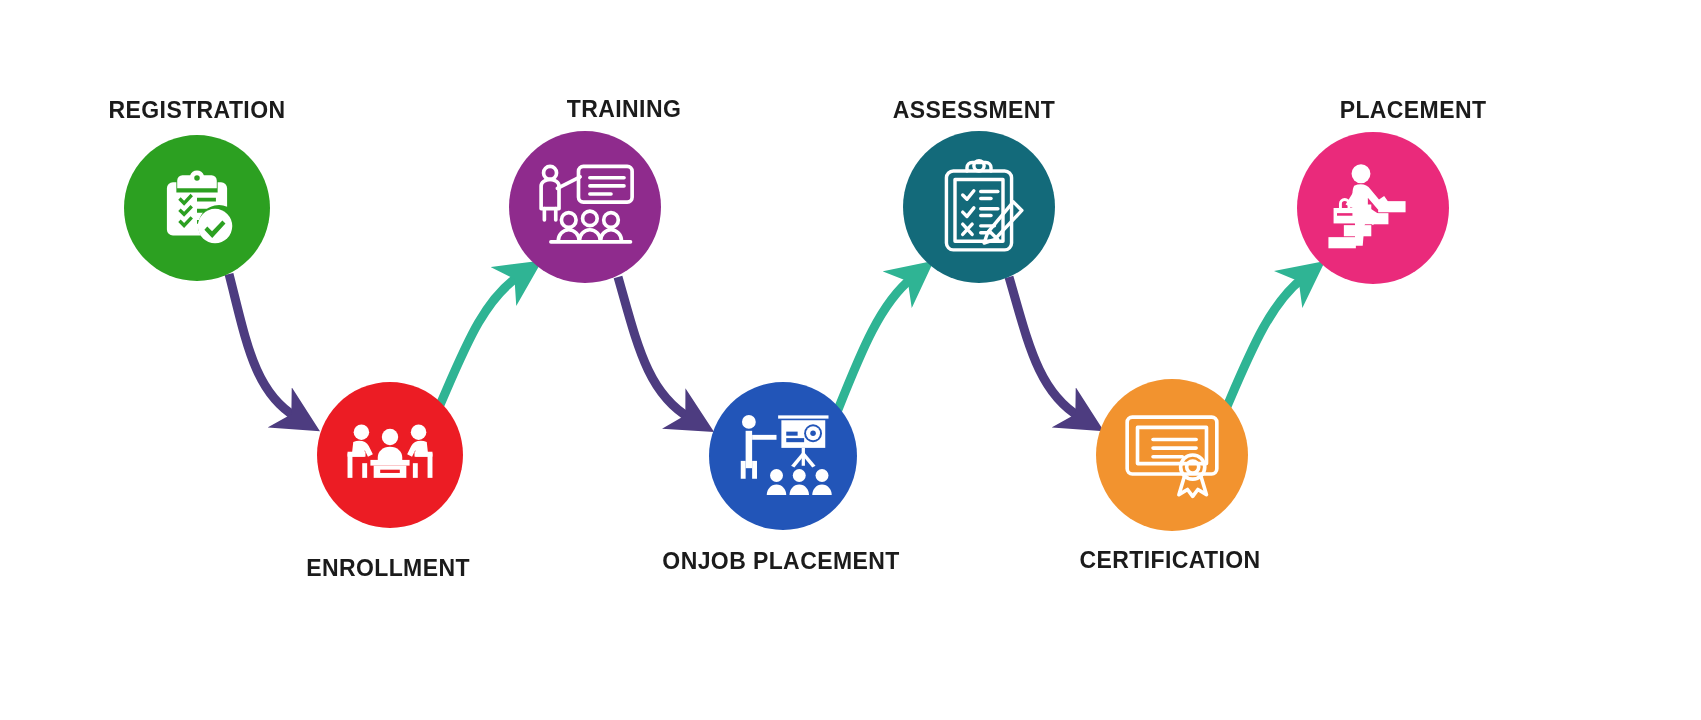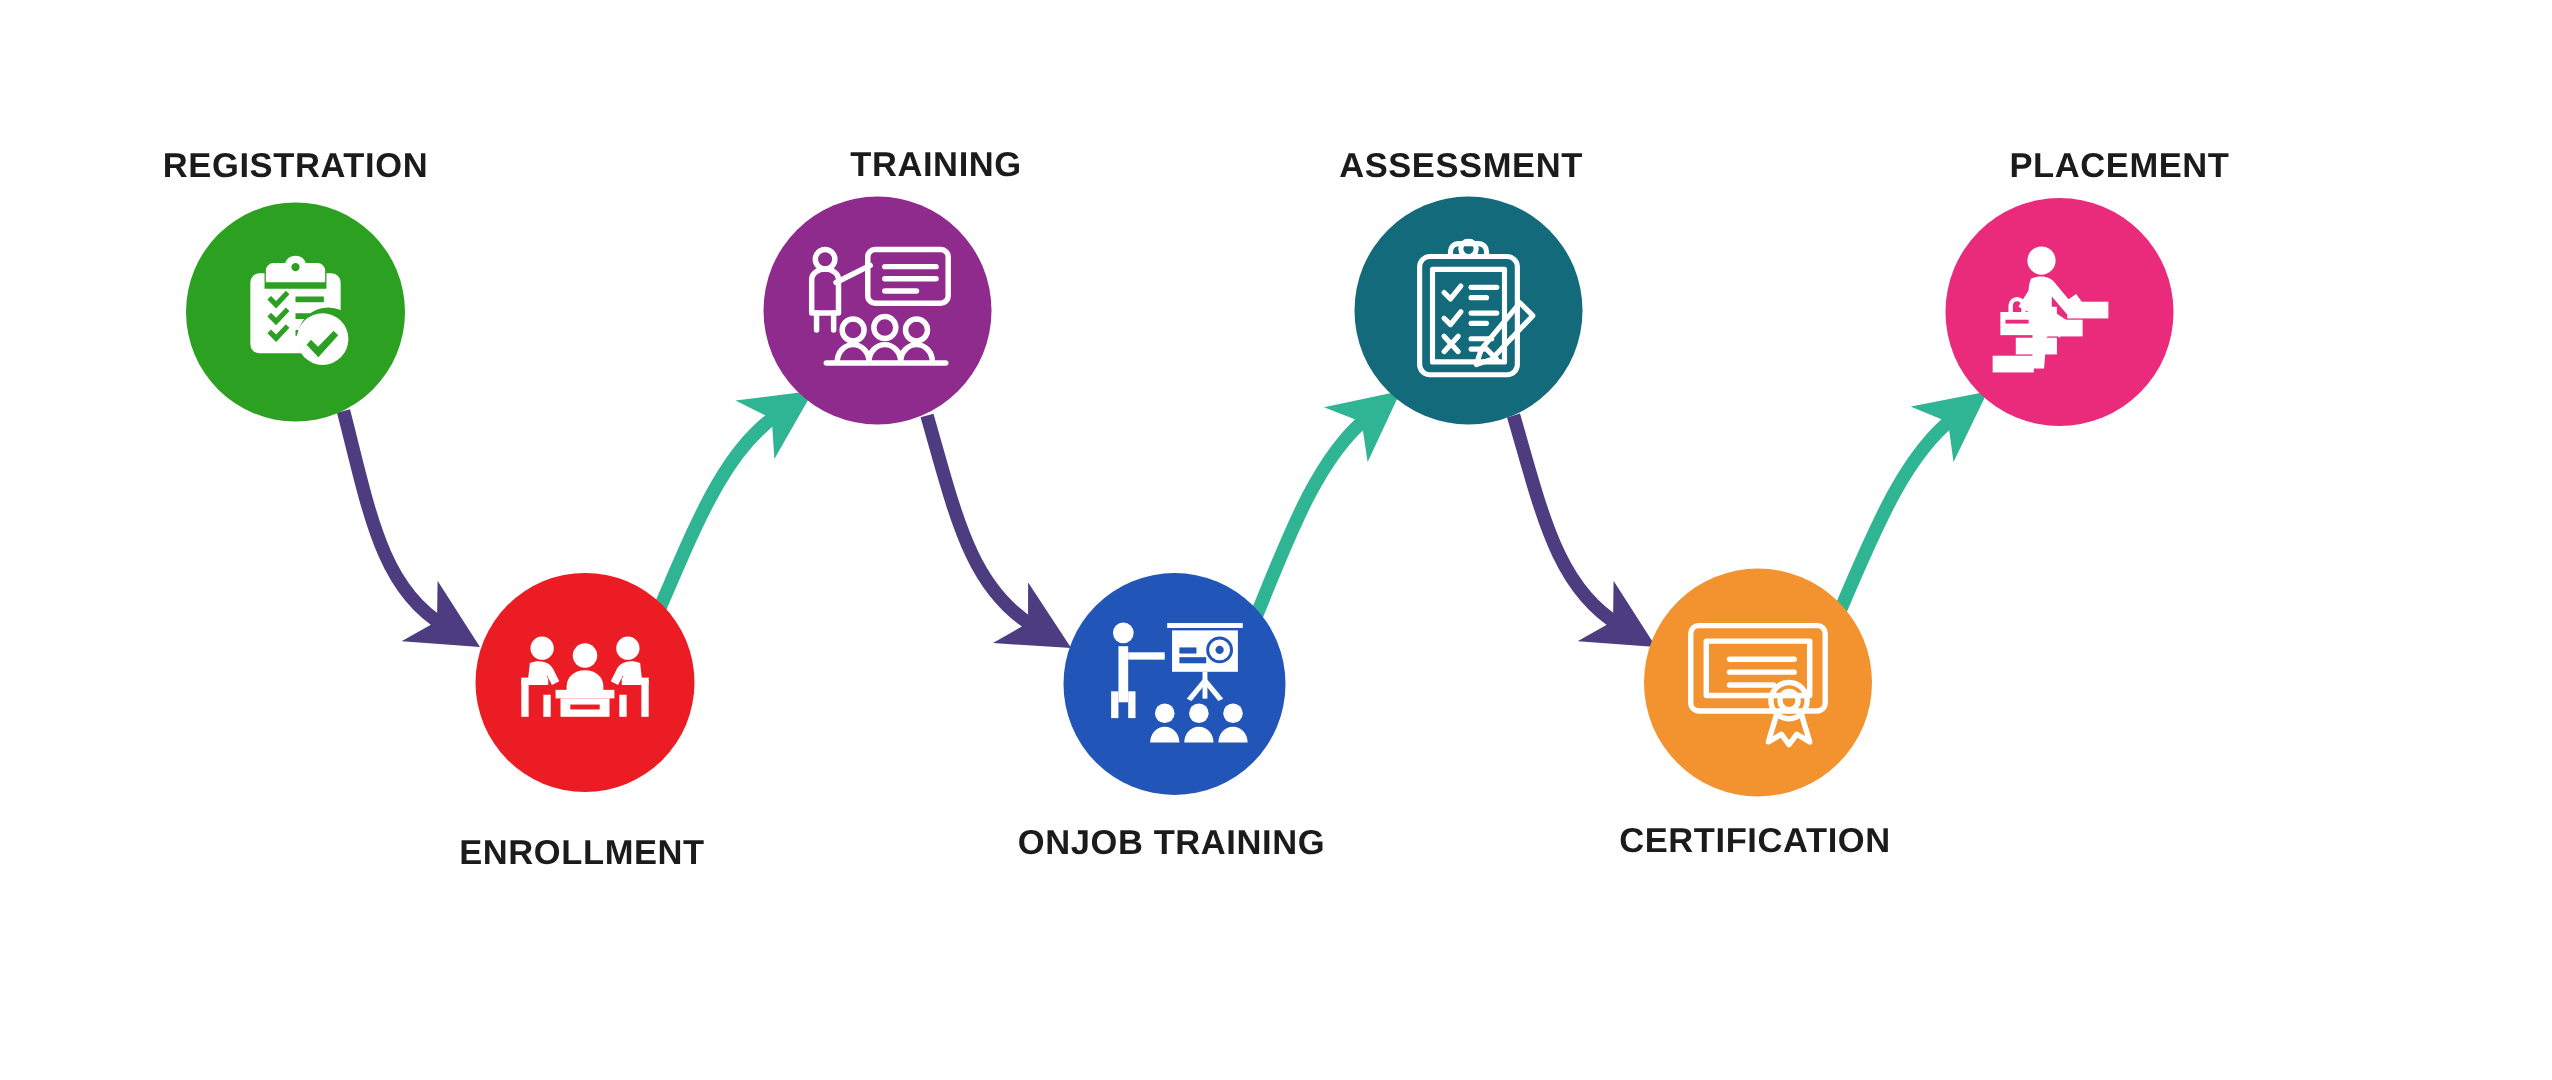--- a/index.html
+++ b/index.html
@@ -178,21 +178,21 @@
         <path d="M89 50 L104 68 L100 70 L87 54 Z" fill="#ffffff"></path>
 
         <circle cx="56" cy="80" r="8" fill="#ffffff"></circle>
         <path d="M44 104c0-7 5-13 12-13s12 6 12 13z" fill="#ffffff"></path>
         <circle cx="84" cy="80" r="8" fill="#ffffff"></circle>
         <path d="M72 104c0-7 5-13 12-13s12 6 12 13z" fill="#ffffff"></path>
         <circle cx="112" cy="80" r="8" fill="#ffffff"></circle>
         <path d="M100 104c0-7 5-13 12-13s12 6 12 13z" fill="#ffffff"></path>
       </svg>
     </div>
-    <div class="node-label" style="left:781px; top:548px;">ONJOB TRAINING</div>
+    <div class="node-label" style="left:781px; top:548px;">ONJOB PLACEMENT</div>
   </div>
 
   <div class="node">
     <div class="node-circle" style="left:903px; top:131px; width:152px; height:152px; background:#136a7a;">
       <svg class="node-icon" width="92" height="96" viewBox="0 0 104 112">
         <g fill="none" stroke="#ffffff" stroke-width="4" stroke-linejoin="round" stroke-linecap="round">
           <rect x="14" y="14" width="76" height="92" rx="8"></rect>
           <rect x="24" y="24" width="56" height="72"></rect>
           <path d="M38 14V10a6 6 0 0 1 6-6h16a6 6 0 0 1 6 6v4"></path>
           <circle cx="52" cy="8" r="6"></circle>

